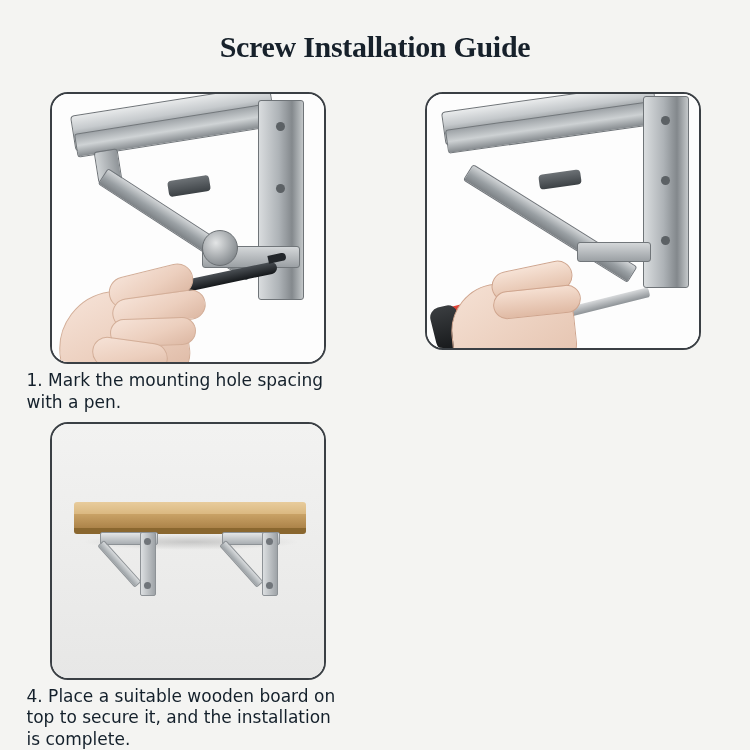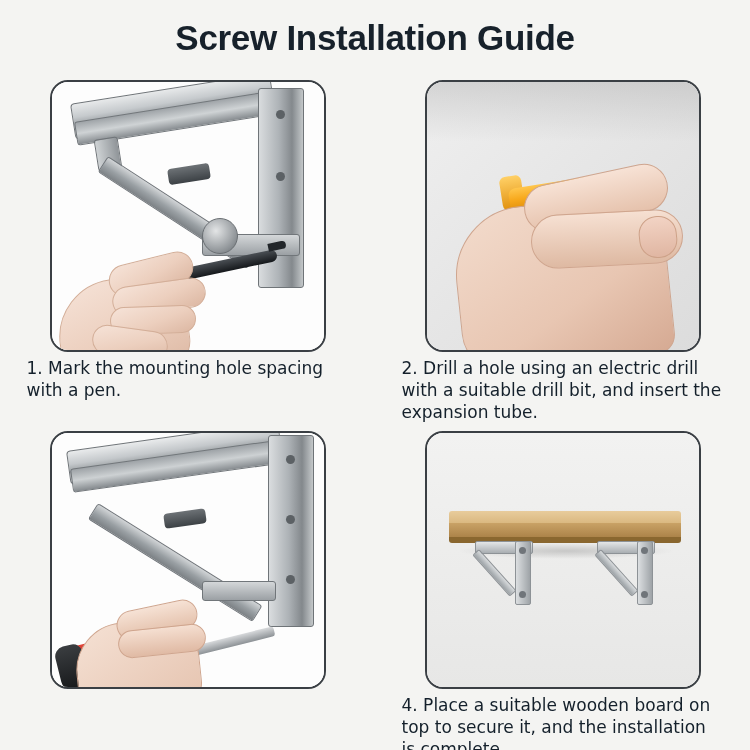--- a/index.html
+++ b/index.html
@@ -14,27 +14,27 @@
     overflow: hidden;
   }
   .page {
     position: relative;
     width: 750px;
     height: 750px;
     box-sizing: border-box;
   }
   .title {
     text-align: center;
-    font-family: Liberation Sans, sans-serif;
+    font-family: Liberation Serif, serif;
     font-weight: bold;
-    font-size: 35px;
+    font-size: 30px;
     color: #17212b;
     letter-spacing: -0.3px;
     padding-top: 18px;
-    margin: 0;
+    margin: 12px;
   }
   .grid {
     position: absolute;
     top: 72px;
     left: 0;
     width: 750px;
     display: flex;
     flex-wrap: wrap;
     box-sizing: border-box;
   }
@@ -341,34 +341,20 @@
         <div class="s1-pen-tip"></div>
         <div class="hand s1-palm"></div>
         <div class="hand s1-f1"></div>
         <div class="hand s1-f2"></div>
         <div class="hand s1-f3"></div>
         <div class="hand s1-thumb"></div>
       </div>
       <div class="caption cap-left">1. Mark the mounting hole spacing with a pen.</div>
     </div>
 
-    <div class="cell row1">
-      <div class="photo">
-        <div class="sc2-bg"></div>
-        <div class="s2-wallshadow"></div>
-        <div class="s2-plug-cap"></div>
-        <div class="s2-plug"></div>
-        <div class="s2-plug-tip"></div>
-        <div class="s2-palm"></div>
-        <div class="s2-index"></div>
-        <div class="s2-thumb"></div>
-        <div class="s2-nail"></div>
-      </div>
-      <div class="caption cap-left">2. Drill a hole using an electric drill with a suitable drill bit, and insert the expansion tube.</div>
-    </div>
 
     <div class="cell row2">
       <div class="photo">
         <div class="sc3-bg"></div>
         <div class="brk-body s3-arm"></div>
         <div class="brk-body s3-arm2"></div>
         <div class="brk-body s3-vert"></div>
         <div class="s3-holes"></div>
         <div class="brk-body s3-diag"></div>
         <div class="brk-body s3-knob"></div>

